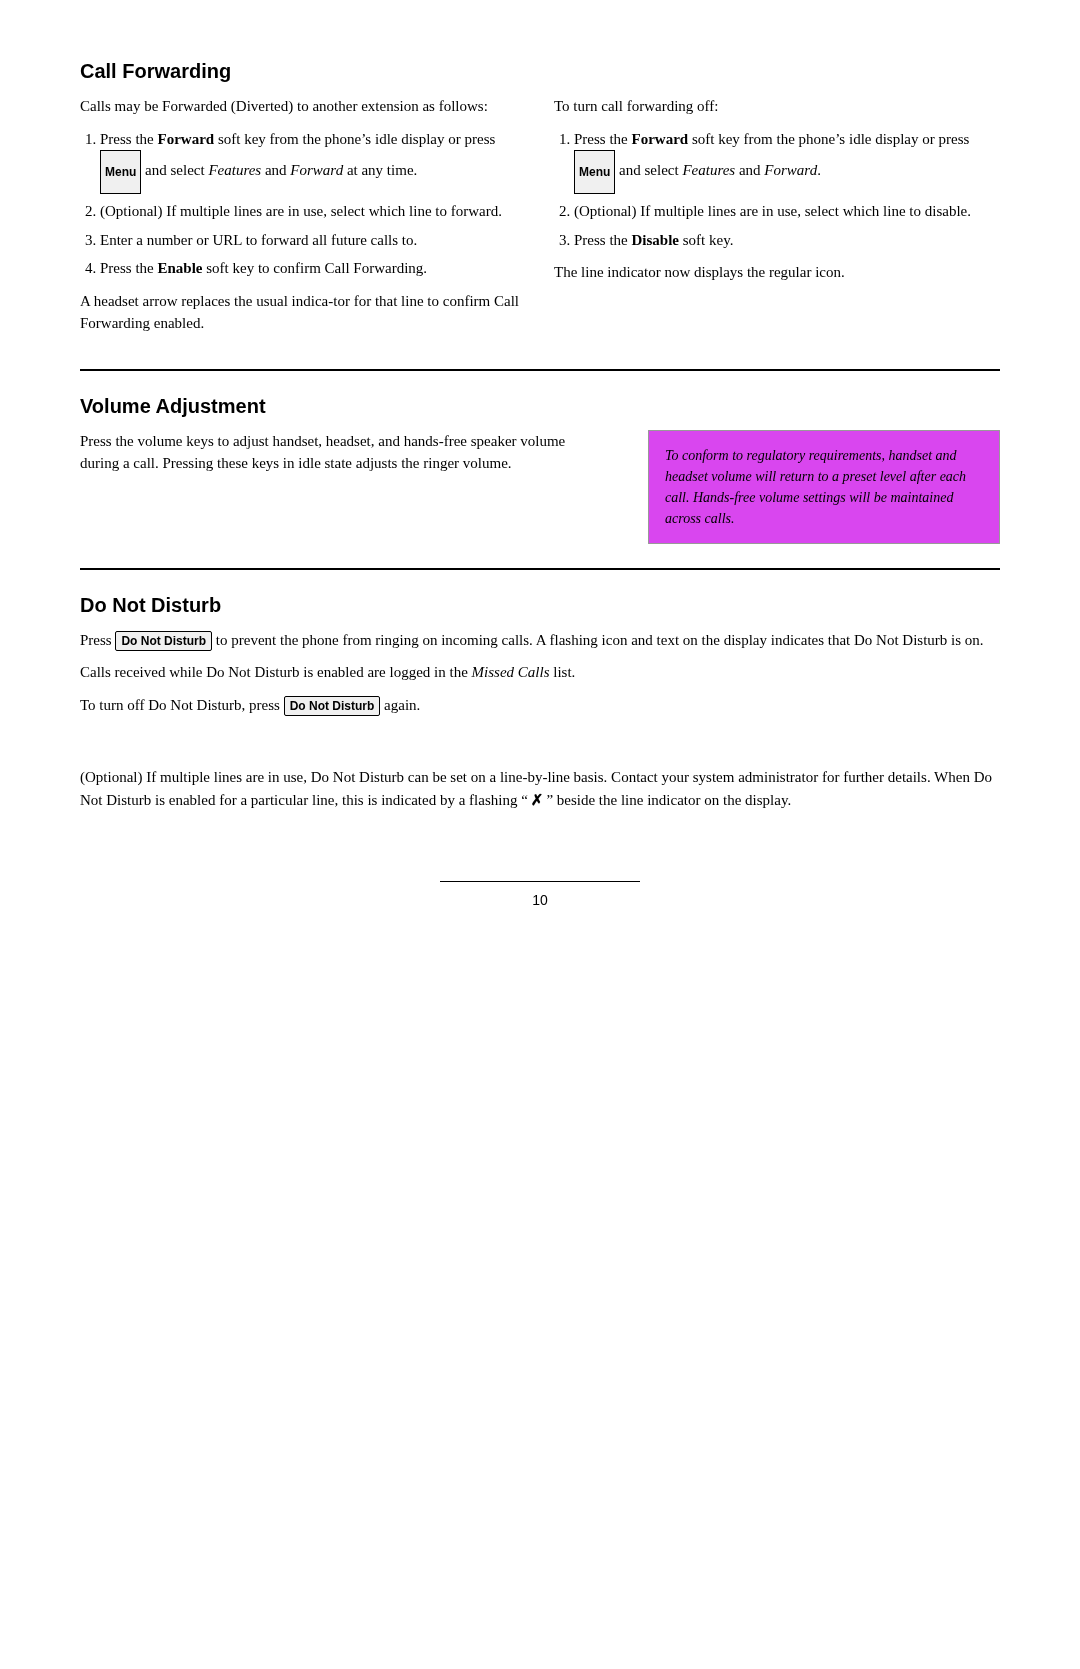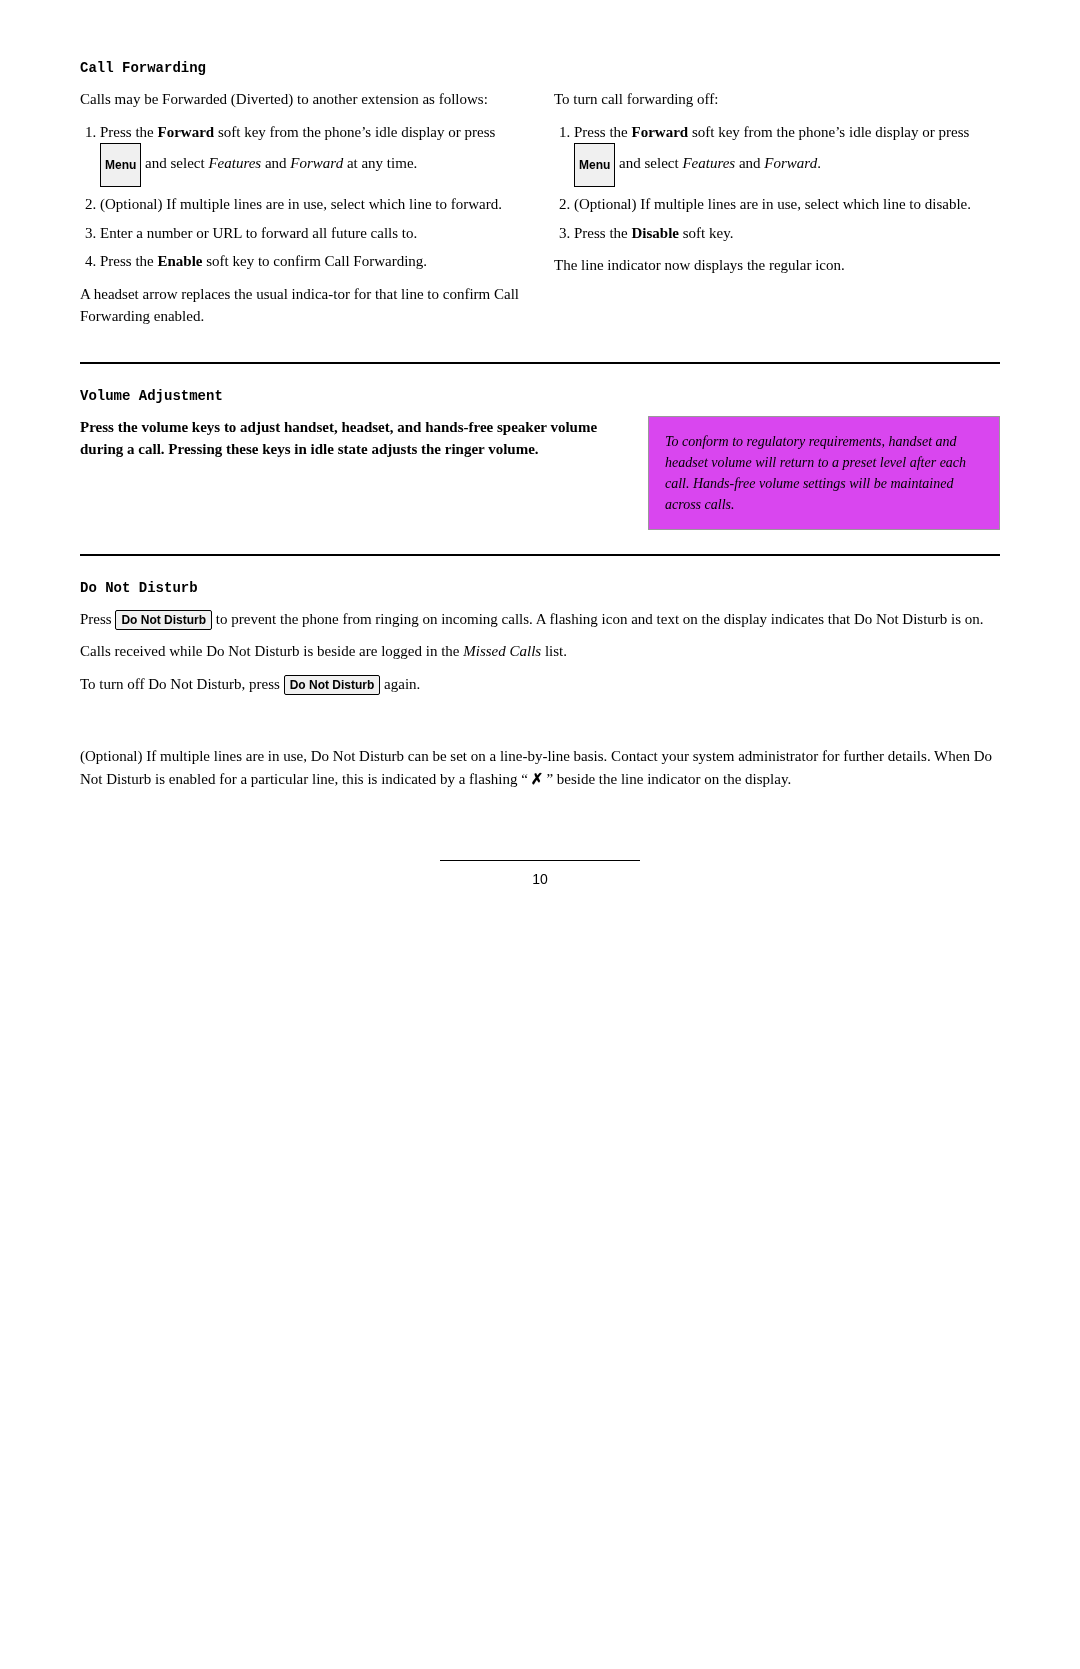--- a/index.html
+++ b/index.html
@@ -14,22 +14,22 @@
       padding: 60px 80px 80px 80px;
     }
 
     .page-content {
       max-width: 920px;
       margin: 0 auto;
     }
 
     
     .section-title {
-      font-family: Liberation Mono, monospace;
-      font-size: 14px;
+      font-family: Liberation Sans, sans-serif;
+      font-size: 20px;
       font-weight: bold;
       margin-bottom: 12px;
     }
 
     
     .two-col {
       display: flex;
       gap: 28px;
       margin-bottom: 16px;
     }
@@ -96,21 +96,20 @@
     }
 
     .volume-two-col {
       display: flex;
       gap: 40px;
       margin-bottom: 16px;
     }
 
     .volume-left {
       flex: 1.2;
-      font-weight: bold;
     }
 
     .volume-right {
       flex: 0.8;
     }
 
     .dnd-two-col {
       display: flex;
       gap: 40px;
       margin-bottom: 16px;
@@ -206,21 +205,21 @@
 
   <div>
     <div class="section-title">Do Not Disturb</div>
 
     <div class="dnd-two-col">
       <div class="dnd-left">
         <p>
           <span>Press </span><span class="dnd-key">Do Not Disturb</span><span> to prevent the phone from ringing on incoming calls.  A flashing icon and text on the display indicates that Do Not Disturb is on.</span>
         </p>
         <p>
-          <span>Calls received while Do Not Disturb is beside are logged in the </span><em>Missed Calls</em><span> list.</span>
+          <span>Calls received while Do Not Disturb is enabled are logged in the </span><em>Missed Calls</em><span> list.</span>
         </p>
         <p>
           <span>To turn off Do Not Disturb, press </span><span class="dnd-key">Do Not Disturb</span><span> again.</span>
         </p>
       </div>
       <div class="dnd-right">
         <p>(Optional) If multiple lines are in use, Do Not Disturb can be set on a line-by-line basis.  Contact your system administrator for further details.  When Do Not Disturb is enabled for a particular line, this is indicated by a flashing “ <strong>✗</strong> ” beside the line indicator on the display.</p>
       </div>
     </div>
   </div>

